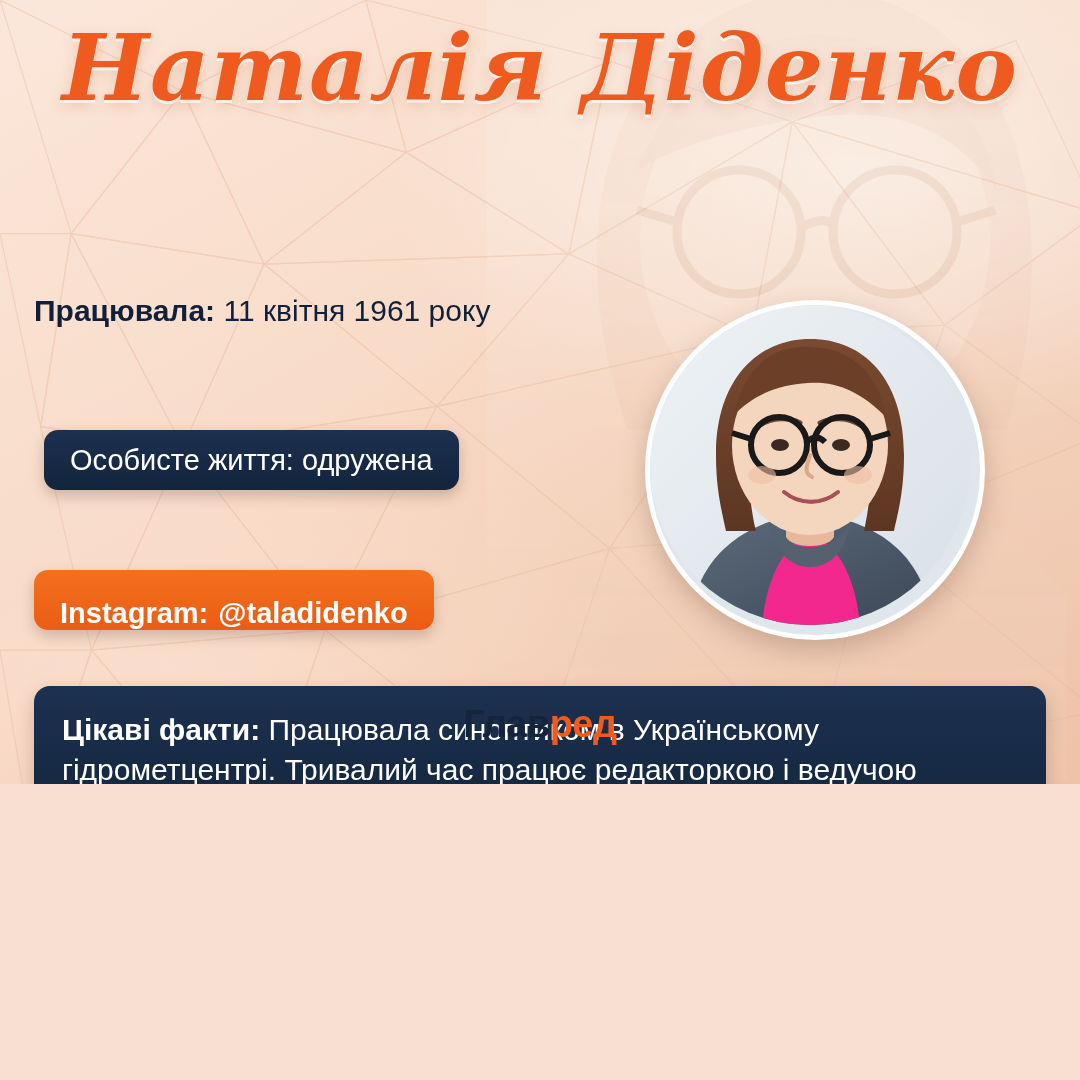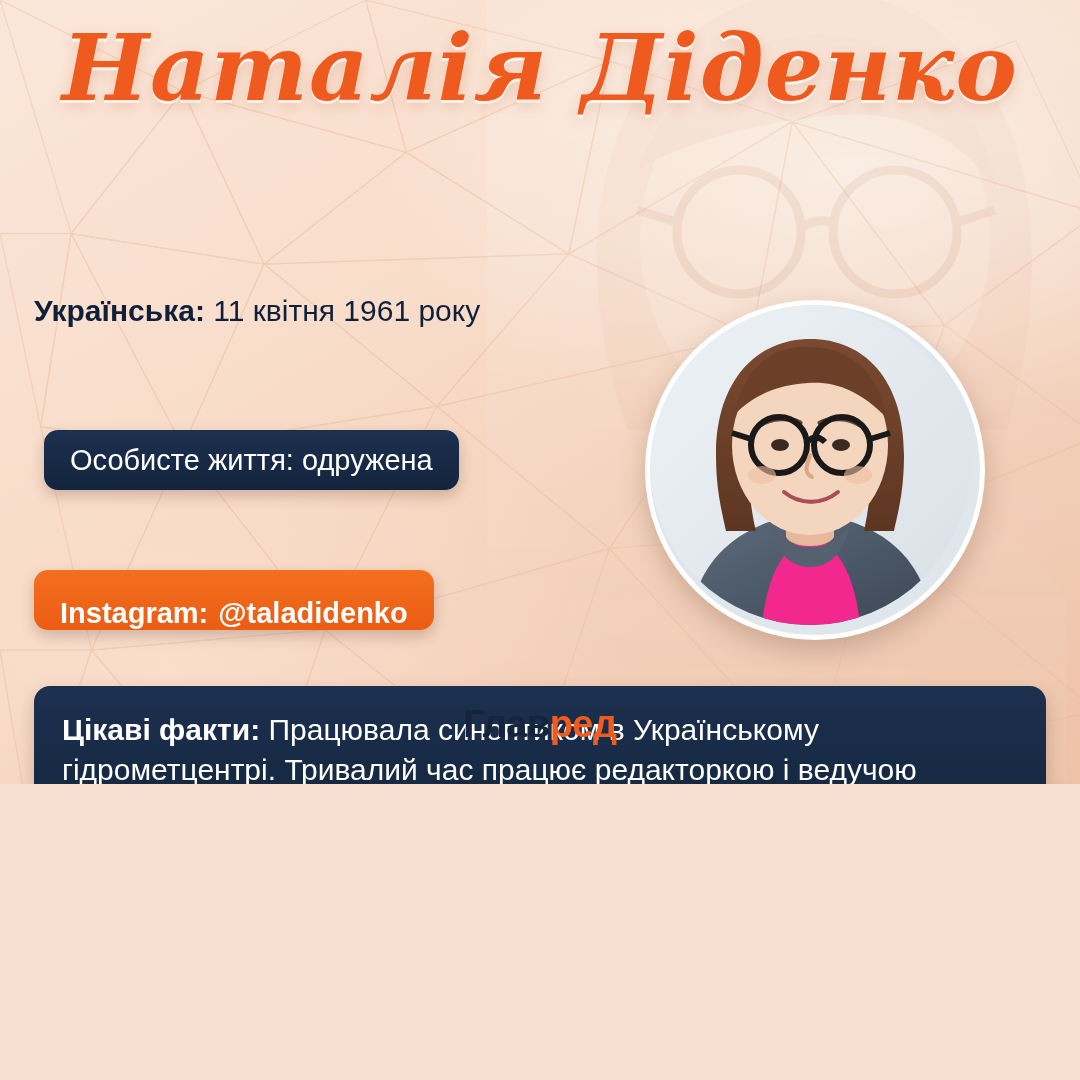--- a/index.html
+++ b/index.html
@@ -266,21 +266,21 @@
 
       <path d="M240 450 L240 520 C200 545 120 580 80 640 L80 820 L580 820 L580 640 C540 575 460 545 420 520 L420 450 Z" fill="#f0d3bf" opacity="0.7"></path>
 
       <rect x="0" y="0" width="620" height="820" fill="url(#ghostFade)" opacity="0.55"></rect>
     </g>
   </svg>
 
   <div class="title">Наталія Діденко</div>
 
   <div class="birth">
-    <b>Українська:</b>
+    <b>Працювала:</b>
     <span class="value">11 квітня 1961 року</span>
   </div>
 
   <div class="pill pill-dark pill-personal">
     <span>Особисте життя: одружена</span>
   </div>
 
   <div class="pill pill-orange pill-instagram">
     <span class="label">Instagram:</span>
     <span class="handle">@taladidenko</span>

